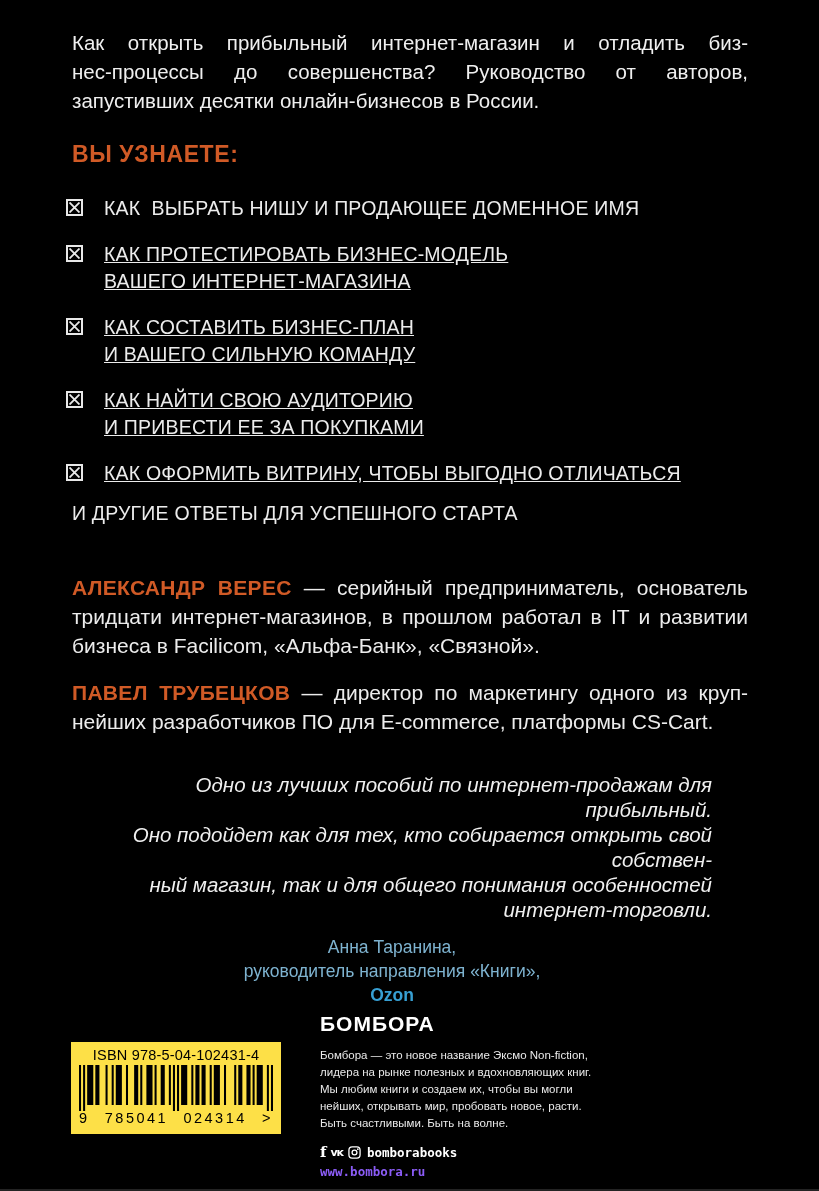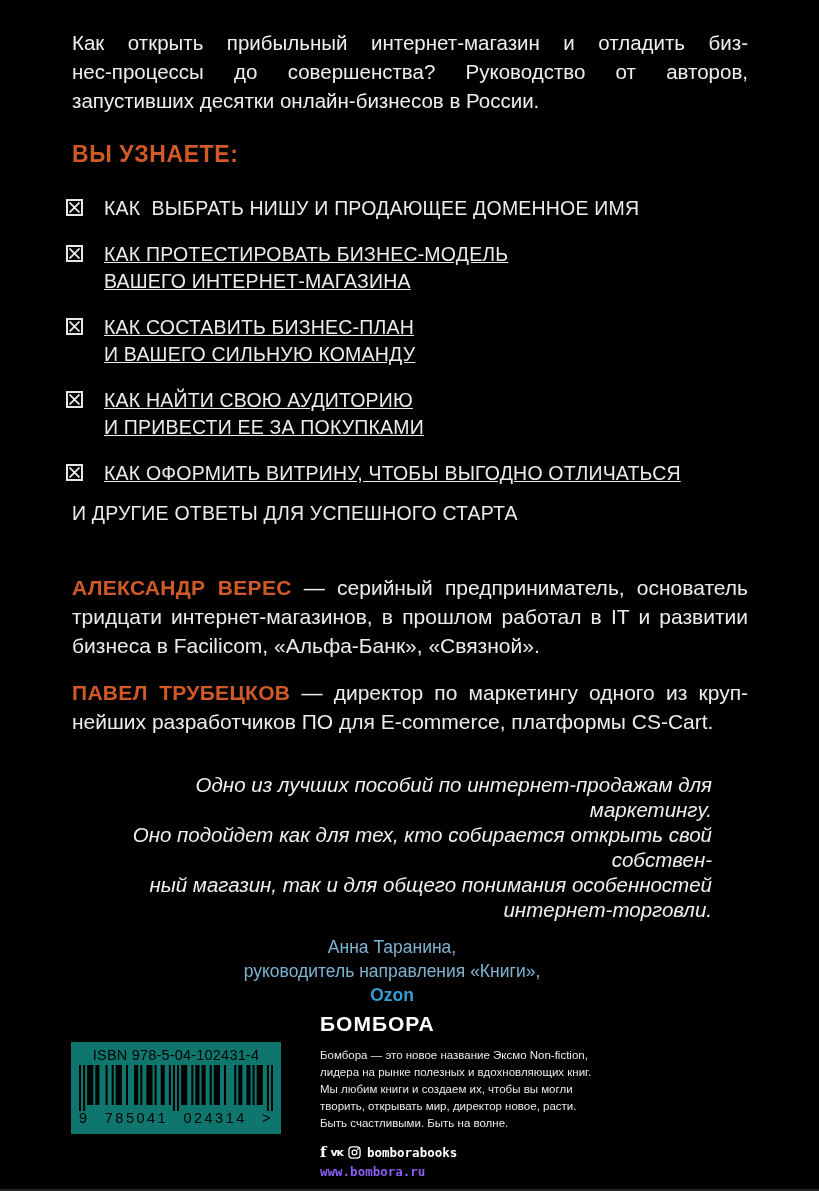--- a/index.html
+++ b/index.html
@@ -58,21 +58,21 @@
     color:var(--blue,#7eb3d0);
   }
   .attribution .ozon{font-weight:bold;color:var(--ozon,#379fd3);}
 
   
   .bottom{position:absolute;left:71px;top:1012px;width:690px;display:flex;}
   .barcode-box{
     flex:0 0 auto;
     width:210px;height:92px;
     margin-top:30px;
-    background:#0f766e;color:#000;
+    background:#fde047;color:#000;
     box-sizing:border-box;
     padding:5px 8px 4px 8px;
     text-align:center;
   }
   .isbn-label{font-size:14.5px;letter-spacing:.2px;white-space:nowrap;}
   .barcode-bars{display:block;width:194px;height:46px;margin:2px auto 0 auto;}
   .barcode-bars rect{fill:#000;}
   .barcode-digits{
     display:flex;justify-content:space-between;align-items:baseline;
     font-size:14.5px;margin-top:0px;line-height:14px;
@@ -186,21 +186,21 @@
       <div class="jl">тридцати интернет-магазинов, в прошлом работал в IT и развитии</div>
       <div>бизнеса в Facilicom, «Альфа-Банк», «Связной».</div>
     </div>
 
     <div class="author">
       <div class="jl"><span class="author-name">ПАВЕЛ ТРУБЕЦКОВ</span><span> — директор по маркетингу одного из круп-</span></div>
       <div>нейших разработчиков ПО для E-commerce, платформы CS-Cart.</div>
     </div>
 
     <div class="quote">
-      <div>Одно из лучших пособий по интернет-продажам для маркетингу.</div>
+      <div>Одно из лучших пособий по интернет-продажам для прибыльный.</div>
       <div>Оно подойдет как для тех, кто собирается открыть свой собствен-</div>
       <div>ный магазин, так и для общего понимания особенностей</div>
       <div>интернет-торговли.</div>
     </div>
 
     <div class="attribution">
       <div>Анна Таранина,</div>
       <div>руководитель направления «Книги»,</div>
       <div class="ozon">Ozon</div>
     </div>
@@ -250,21 +250,21 @@
         <span>&gt;</span>
       </div>
     </div>
 
     <div class="publisher">
       <div class="publisher-name">БОМБОРА</div>
       <div class="publisher-desc">
         <div>Бомбора — это новое название Эксмо Non-fiction,</div>
         <div>лидера на рынке полезных и вдохновляющих книг.</div>
         <div>Мы любим книги и создаем их, чтобы вы могли</div>
-        <div>творить, открывать мир, директор новое, расти.</div>
+        <div>нейших, открывать мир, пробовать новое, расти.</div>
         <div>Быть счастливыми. Быть на волне.</div>
       </div>
       <div class="social-row">
         <span class="fb-icon">f</span>
         <span class="vk-icon">vĸ</span>
         <span class="ig-icon">
           <svg width="13" height="13" viewBox="0 0 14 14">
               <rect x="1" y="1" width="12" height="12" rx="3.5" fill="none" stroke="#fff" stroke-width="1.4"></rect>
               <circle cx="7" cy="7" r="2.6" fill="none" stroke="#fff" stroke-width="1.4"></circle>
               <circle cx="10.6" cy="3.4" r="0.9" fill="#fff"></circle>

